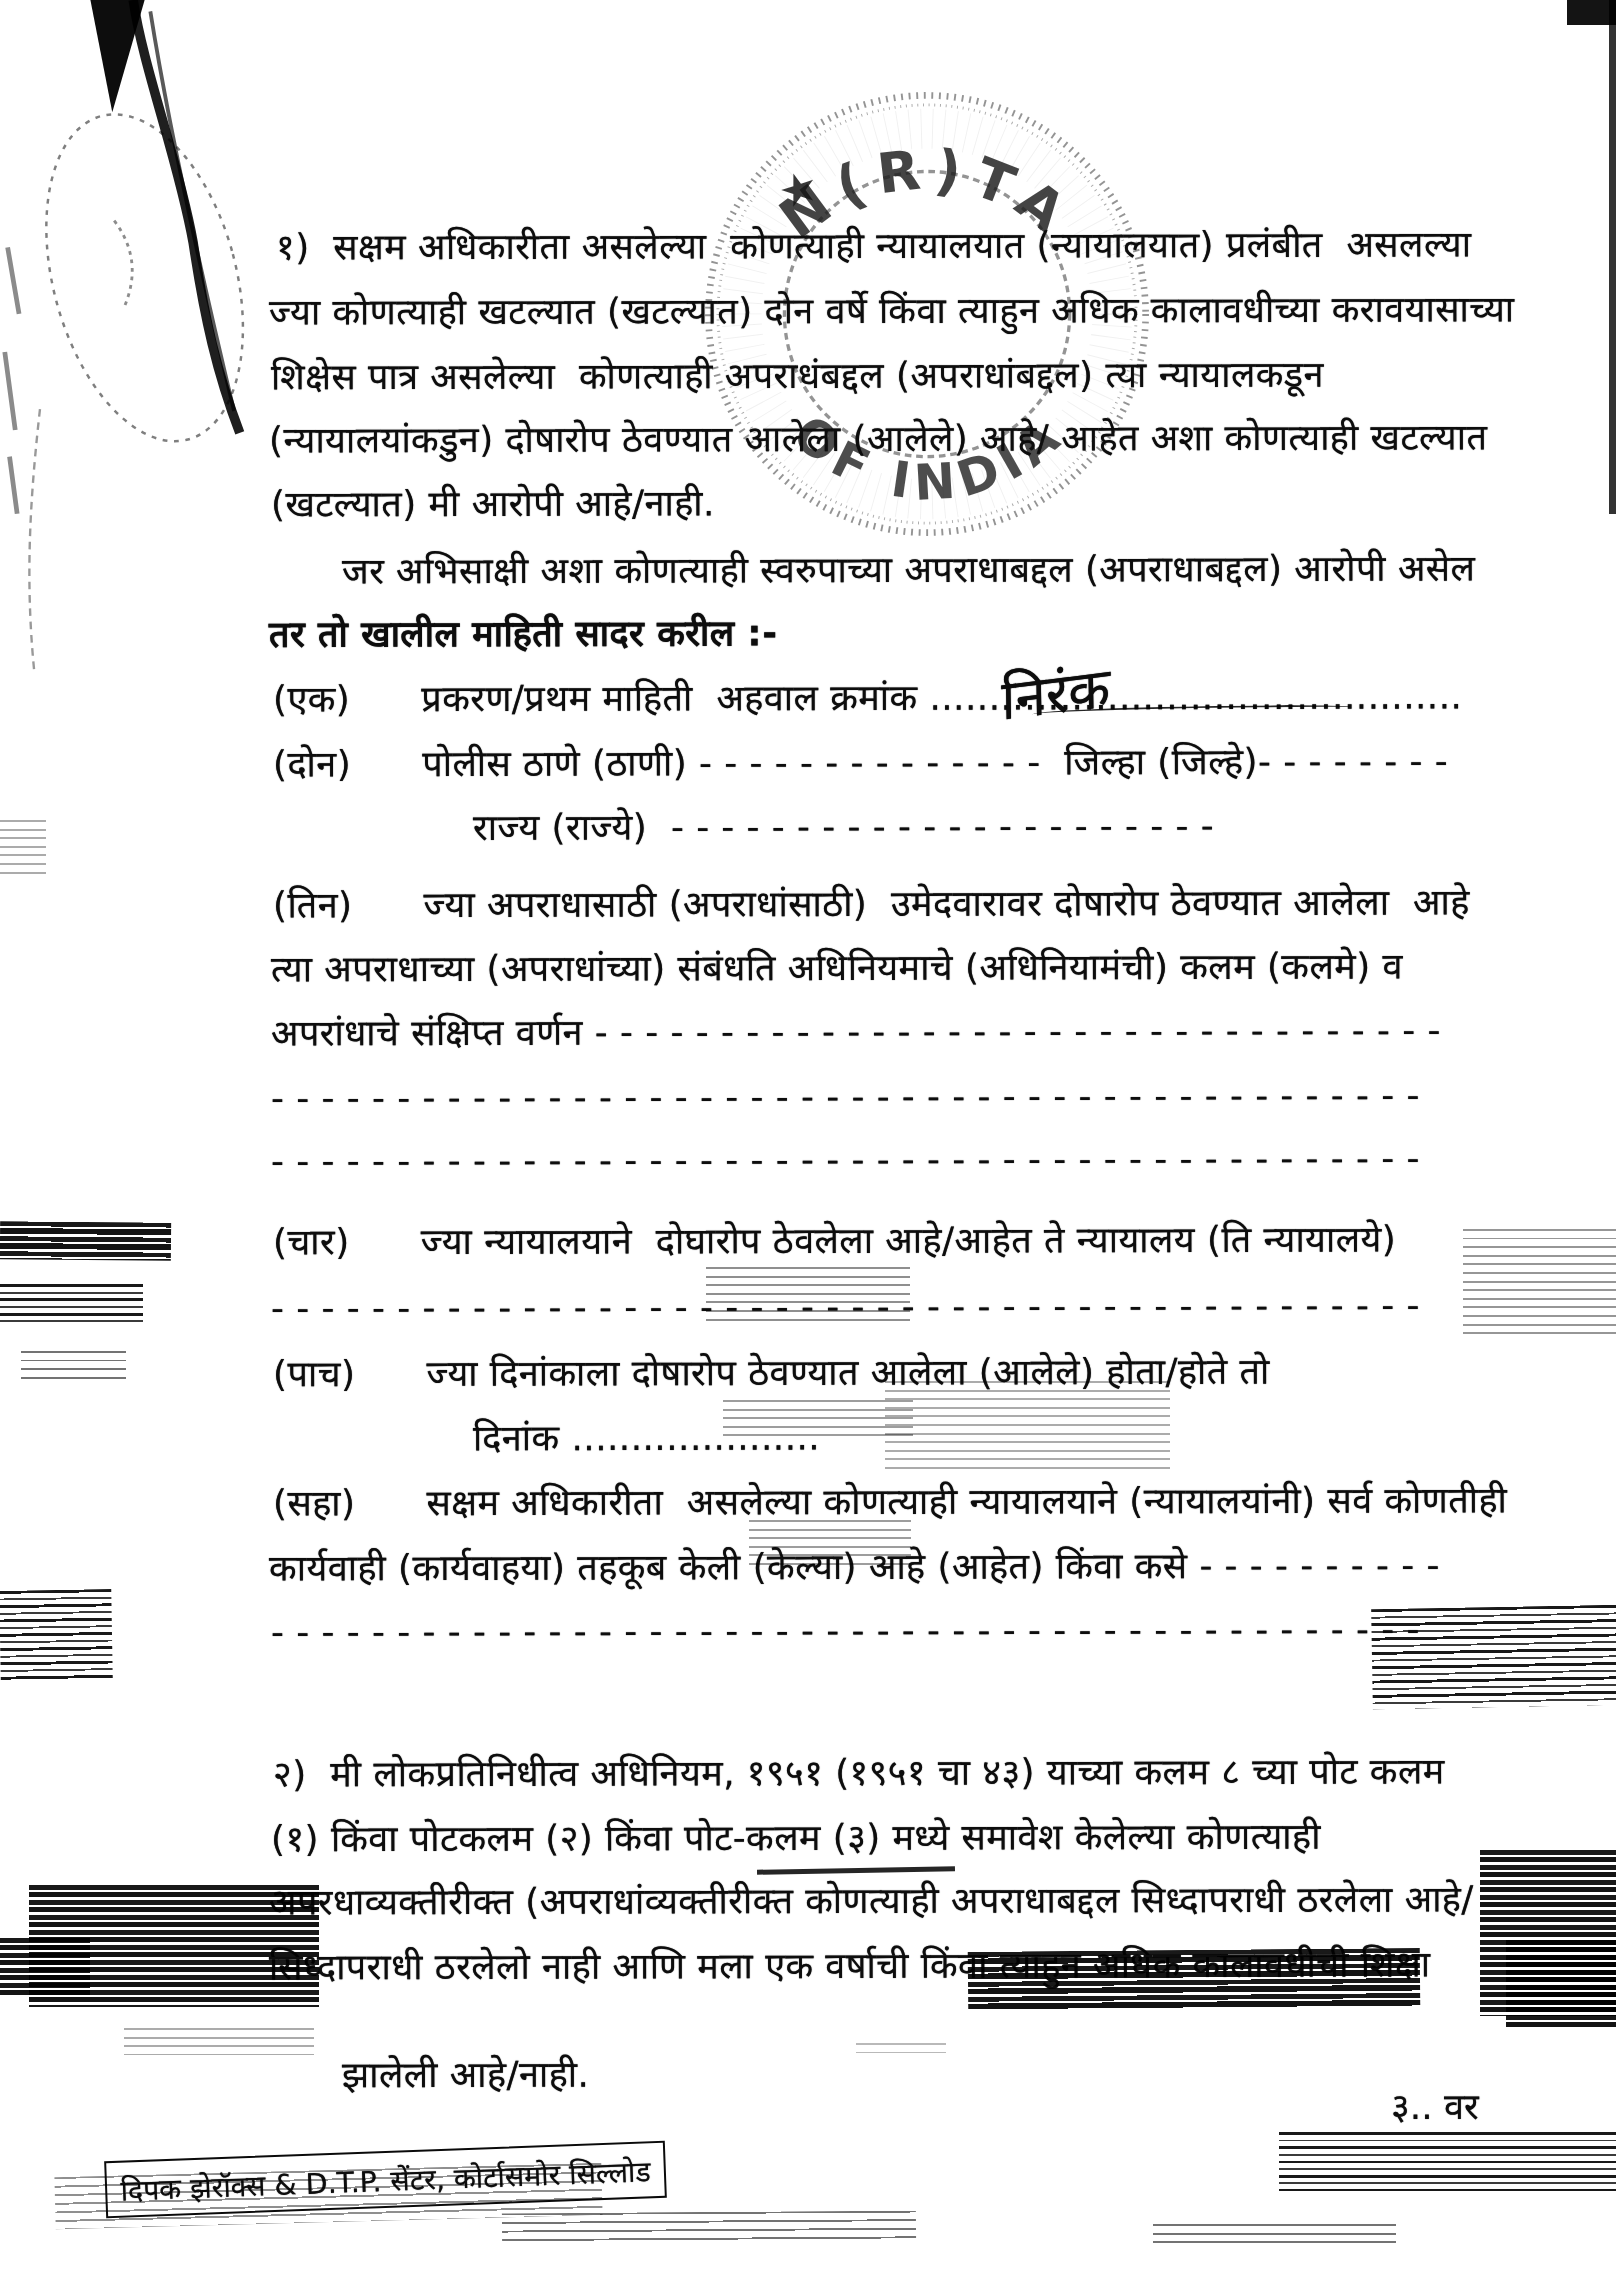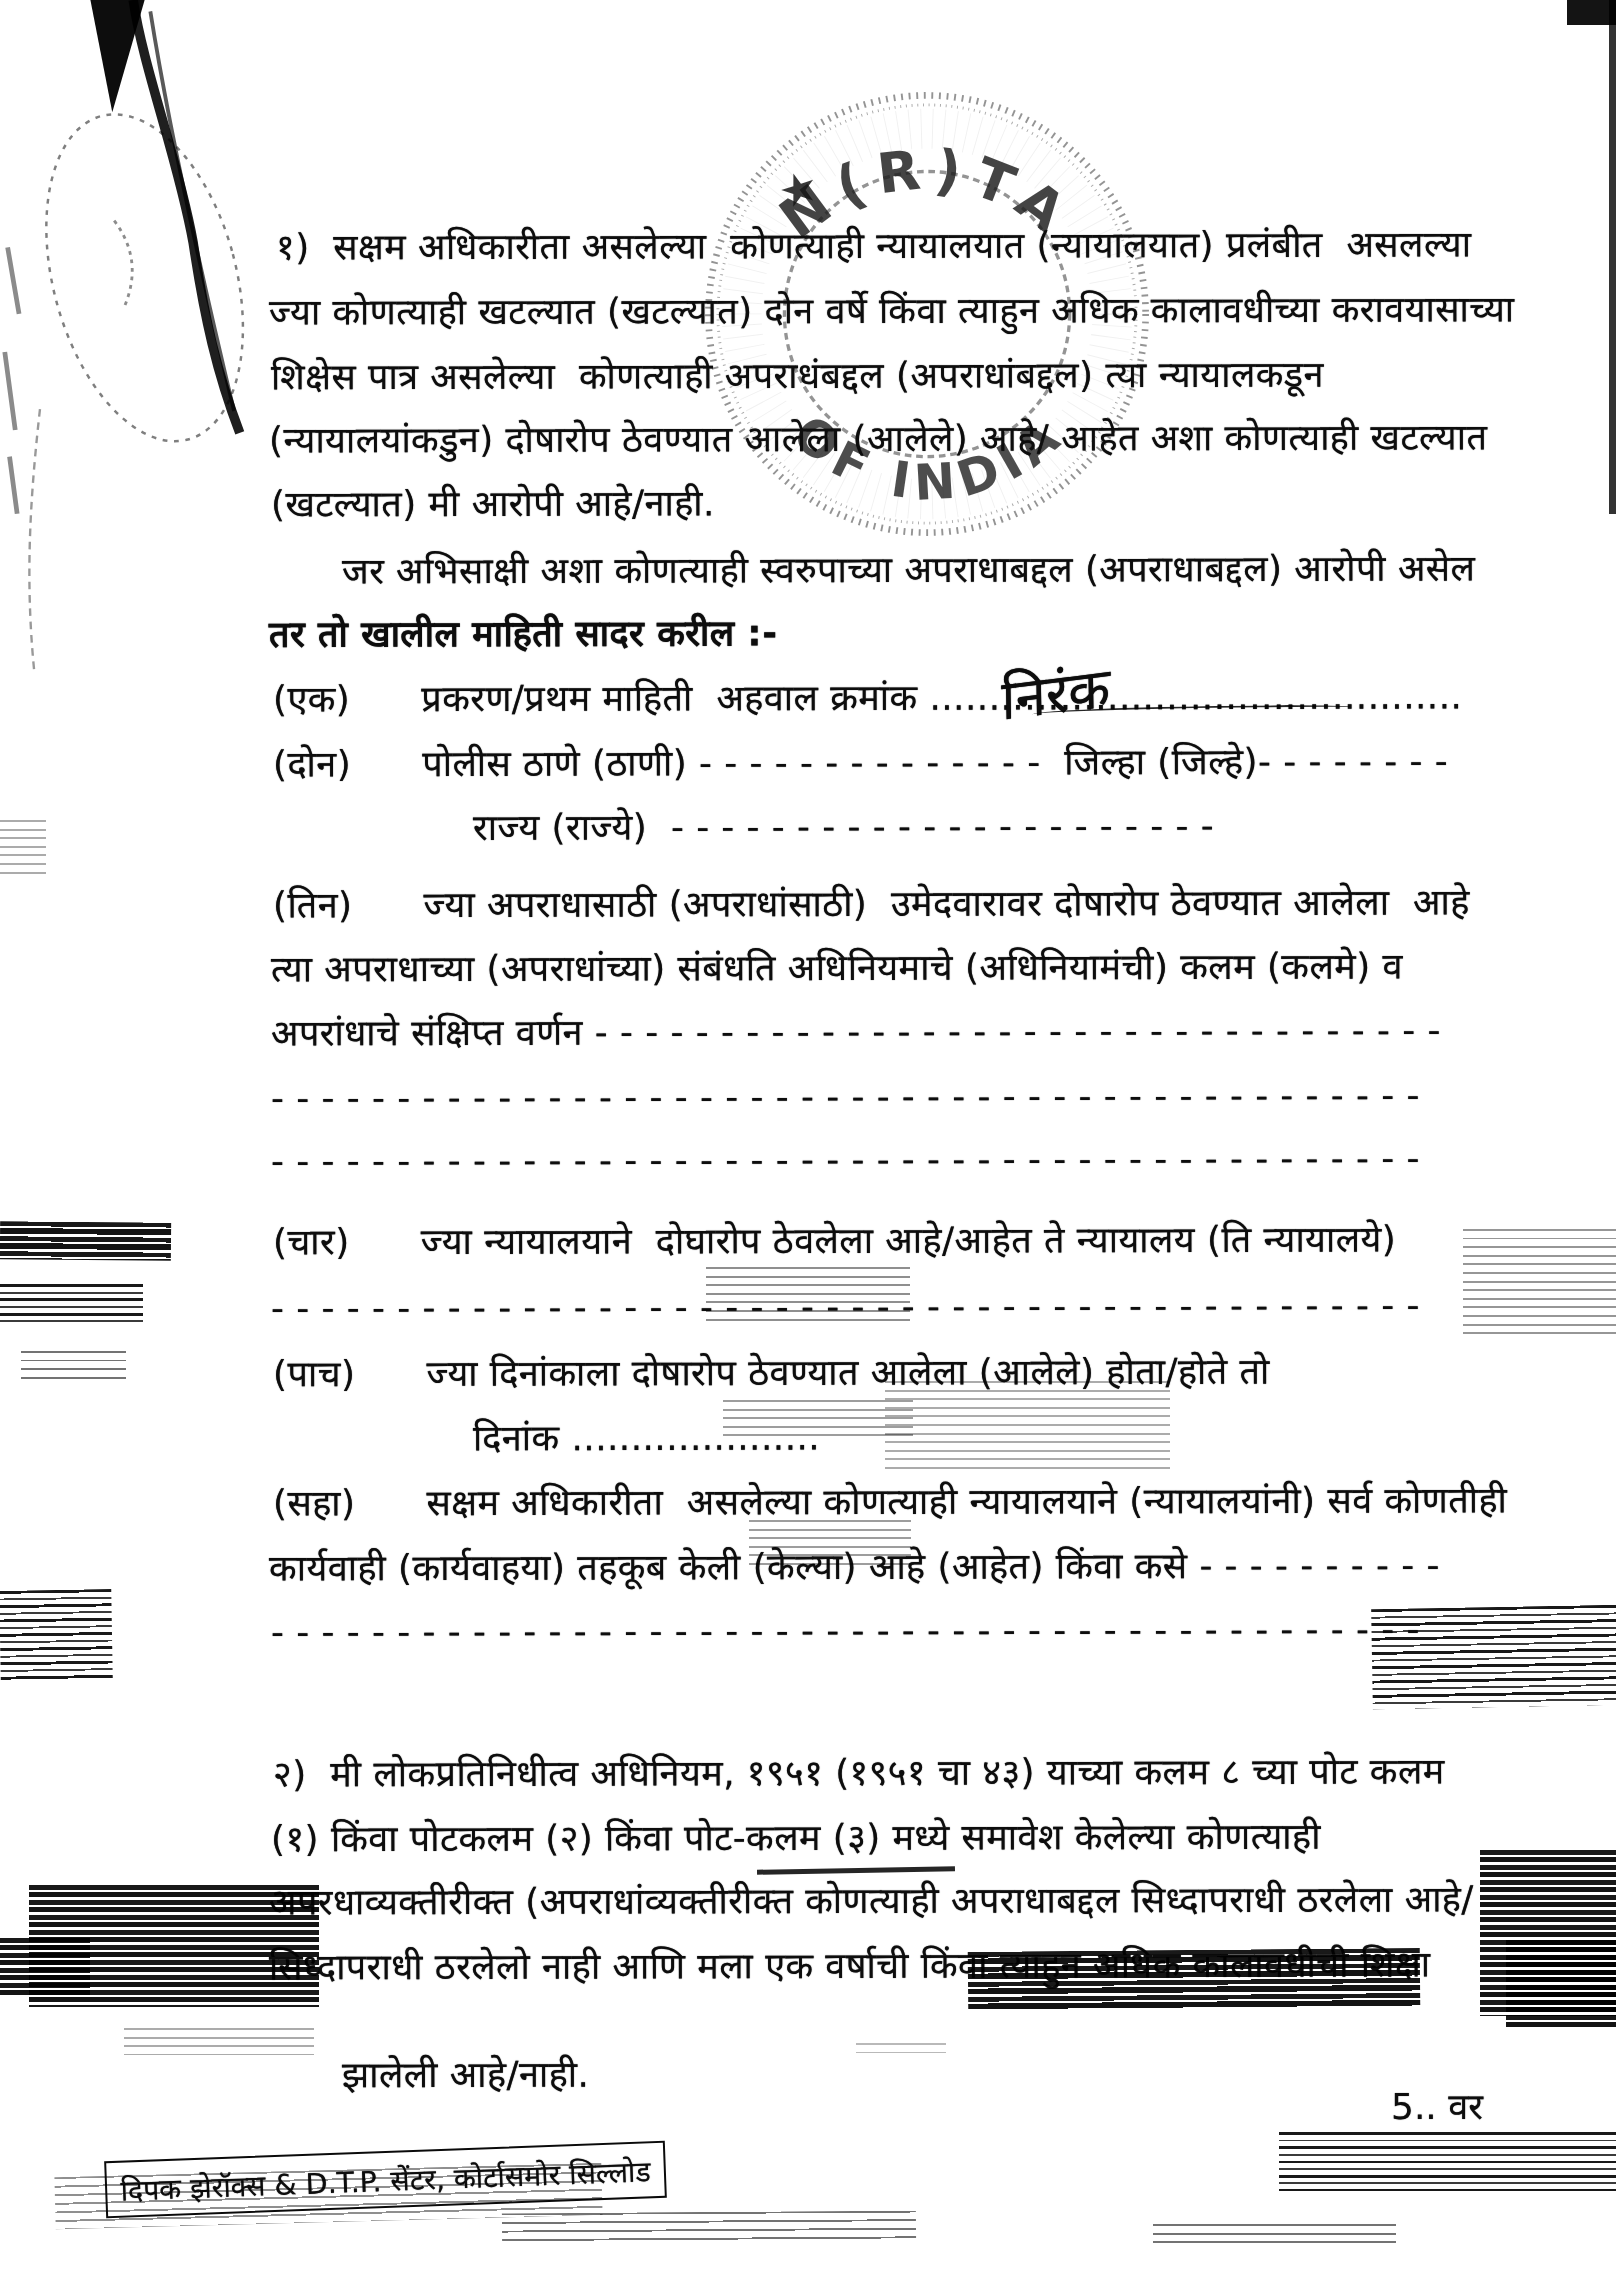--- a/index.html
+++ b/index.html
@@ -104,21 +104,21 @@
 
 <div class="hand">निरंक</div>
 <div class="hand-flourish"></div>
 
 <div class="ln" style="top:1753px;left:273px;">२)  मी लोकप्रतिनिधीत्व अधिनियम, १९५१ (१९५१ चा ४३) याच्या कलम ८ च्या पोट कलम</div>
 <div class="ln" style="top:1818px;left:271px;">(१) किंवा पोटकलम (२) किंवा पोट-कलम (३) मध्ये समावेश केलेल्या कोणत्याही</div>
 <div class="ln" style="top:1881px;left:269px;">अपरधाव्यक्तीरीक्त (अपराधांव्यक्तीरीक्त कोणत्याही अपराधाबद्दल सिध्दापराधी ठरलेला आहे/</div>
 <div class="ln" style="top:1946px;left:269px;">सिध्दापराधी ठरलेलो नाही आणि मला एक वर्षाची किंवा त्याहुन अधिक कालावधीची शिक्षा</div>
 <div class="ln" style="top:2011px;left:342px;margin-top:44px;">झालेली आहे/नाही.</div>
 
-<div class="marker">5.. वर</div>
+<div class="marker">३.. वर</div>
 
 <div class="footer-box">दिपक झेरॉक्स &amp; D.T.P. सेंटर, कोर्टासमोर सिल्लोड</div>
 
 <svg style="position:absolute;left:0;top:0;" width="314" height="704" viewBox="0 0 330 740">
   <path d="M95 0 L152 0 L118 118 Z" fill="#000" opacity=".95"></path>
   <path d="M140 0 C 150 70, 188 170, 203 255 C 215 335, 228 392, 252 455" fill="none" stroke="#000" stroke-width="10" opacity=".88"></path>
   <path d="M158 12 C 176 125, 206 265, 246 432" fill="none" stroke="#000" stroke-width="4" opacity=".65"></path>
   <ellipse cx="152" cy="292" rx="96" ry="176" fill="none" stroke="#000" stroke-width="2.6" stroke-dasharray="5 7" opacity=".5" transform="rotate(-15 152 292)"></ellipse>
   <path d="M120 232 q 32 42 10 92" fill="none" stroke="#000" stroke-width="3" stroke-dasharray="4 5" opacity=".45"></path>
   <path d="M42 430 C 32 520, 26 606, 36 706" fill="none" stroke="#000" stroke-width="2.5" stroke-dasharray="8 6" opacity=".4"></path>

